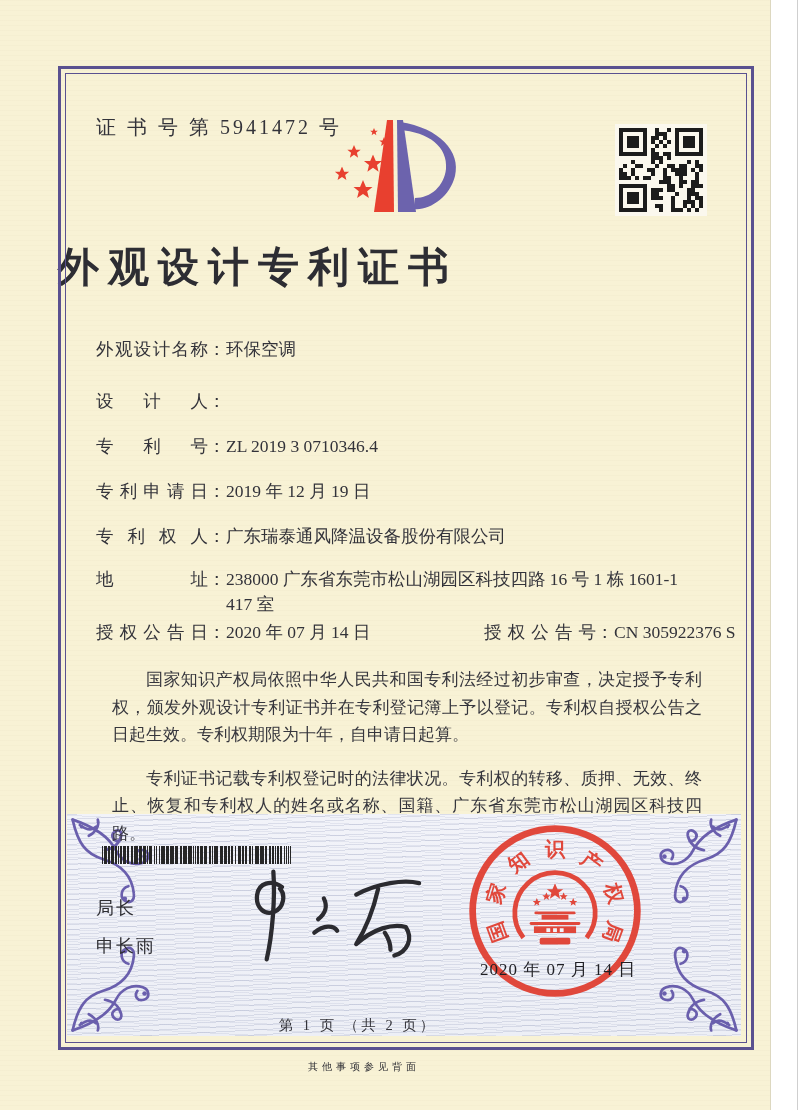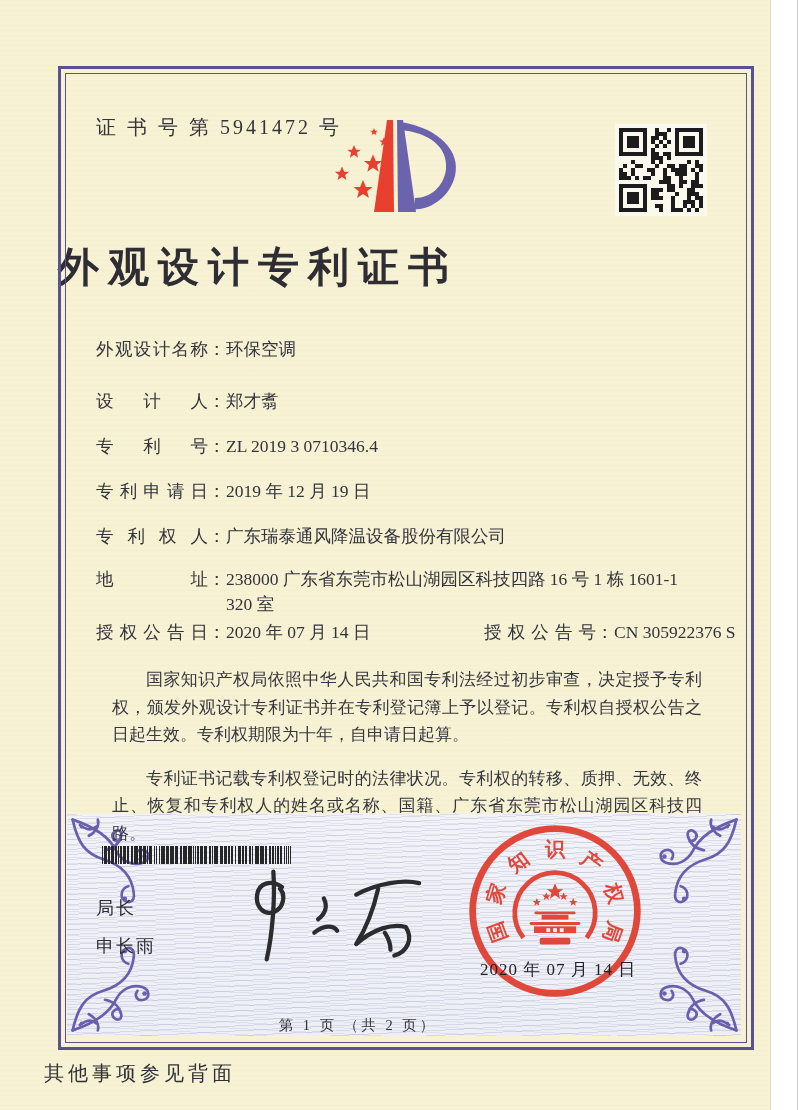--- a/index.html
+++ b/index.html
@@ -53,22 +53,22 @@
   .director-title{position:absolute;left:96px;top:896px;font-size:18px;letter-spacing:2px;z-index:3;
     font-family:"Liberation Sans","DejaVu Sans",sans-serif;color:#2e2e33;}
   .director-name{position:absolute;left:96px;top:934px;font-size:18px;letter-spacing:2px;z-index:3;
     font-family:"Liberation Sans","DejaVu Sans",sans-serif;color:#2e2e33;}
   .sig{position:absolute;left:218px;top:866px;z-index:3;}
   .seal{position:absolute;left:464px;top:820px;z-index:4;opacity:0.93;}
   .seal-date{position:absolute;left:468px;top:958px;width:180px;text-align:center;z-index:5;
     font-size:17px;letter-spacing:1px;color:#1f1f24;}
   .page-info{position:absolute;left:58px;top:1016px;width:600px;text-align:center;z-index:3;
     font-size:14.5px;letter-spacing:3px;}
-  .back-note{position:absolute;left:44px;top:1060px;width:600px;text-align:left;z-index:3;
-    font-size:20px;letter-spacing:4px;color:#2f2f35;}
+  .back-note{position:absolute;left:64px;top:1060px;width:600px;text-align:center;z-index:3;
+    font-size:10px;letter-spacing:4px;color:#2f2f35;}
   .logo{position:absolute;left:318px;top:108px;z-index:3;}
   .qr{position:absolute;left:615px;top:124px;z-index:3;}
   .defs{position:absolute;width:0;height:0;overflow:hidden;}
 </style>
 </head>
 <body>
 
 <svg class="defs" aria-hidden="true">
   <symbol id="star5" viewBox="-10 -10 20 20">
     <path d="M0 -10 L2.94 -3.09 L9.51 -3.09 L4.19 1.18 L5.88 8.09 L0 4 L-5.88 8.09 L-4.19 1.18 L-9.51 -3.09 L-2.94 -3.09 Z"></path>
@@ -261,21 +261,20 @@
 <div class="title">外观设计专利证书</div>
 
 <div class="row" style="top:337px">
   <span class="lbl">外观设计名称</span>
     <span class="colon">：</span>
   <span class="val">环保空调</span>
 </div>
 <div class="row" style="top:389px">
   <span class="lbl">设计人</span>
     <span class="colon">：</span>
-  <span class="val">郑才翥</span>
 </div>
 <div class="row" style="top:434px">
   <span class="lbl">专利号</span>
     <span class="colon">：</span>
   <span class="val">ZL 2019 3 0710346.4</span>
 </div>
 <div class="row" style="top:479px">
   <span class="lbl">专利申请日</span>
     <span class="colon">：</span>
   <span class="val">2019 年 12 月 19 日</span>
@@ -283,21 +282,21 @@
 <div class="row" style="top:524px">
   <span class="lbl">专利权人</span>
     <span class="colon">：</span>
   <span class="val">广东瑞泰通风降温设备股份有限公司</span>
 </div>
 <div class="row" style="top:567px">
   <span class="lbl">地址</span>
     <span class="colon">：</span>
   <span class="val">
       <span class="vline">238000 广东省东莞市松山湖园区科技四路 16 号 1 栋 1601-1</span>
-      <span class="vline">320 室</span>
+      <span class="vline">417 室</span>
     </span>
 </div>
 <div class="row" style="top:620px">
   <span class="lbl">授权公告日</span>
     <span class="colon">：</span>
   <span class="val">2020 年 07 月 14 日</span>
   <span class="group2">
     <span class="lbl">授权公告号</span>
       <span class="colon">：</span>
     <span class="val">CN 305922376 S</span>

